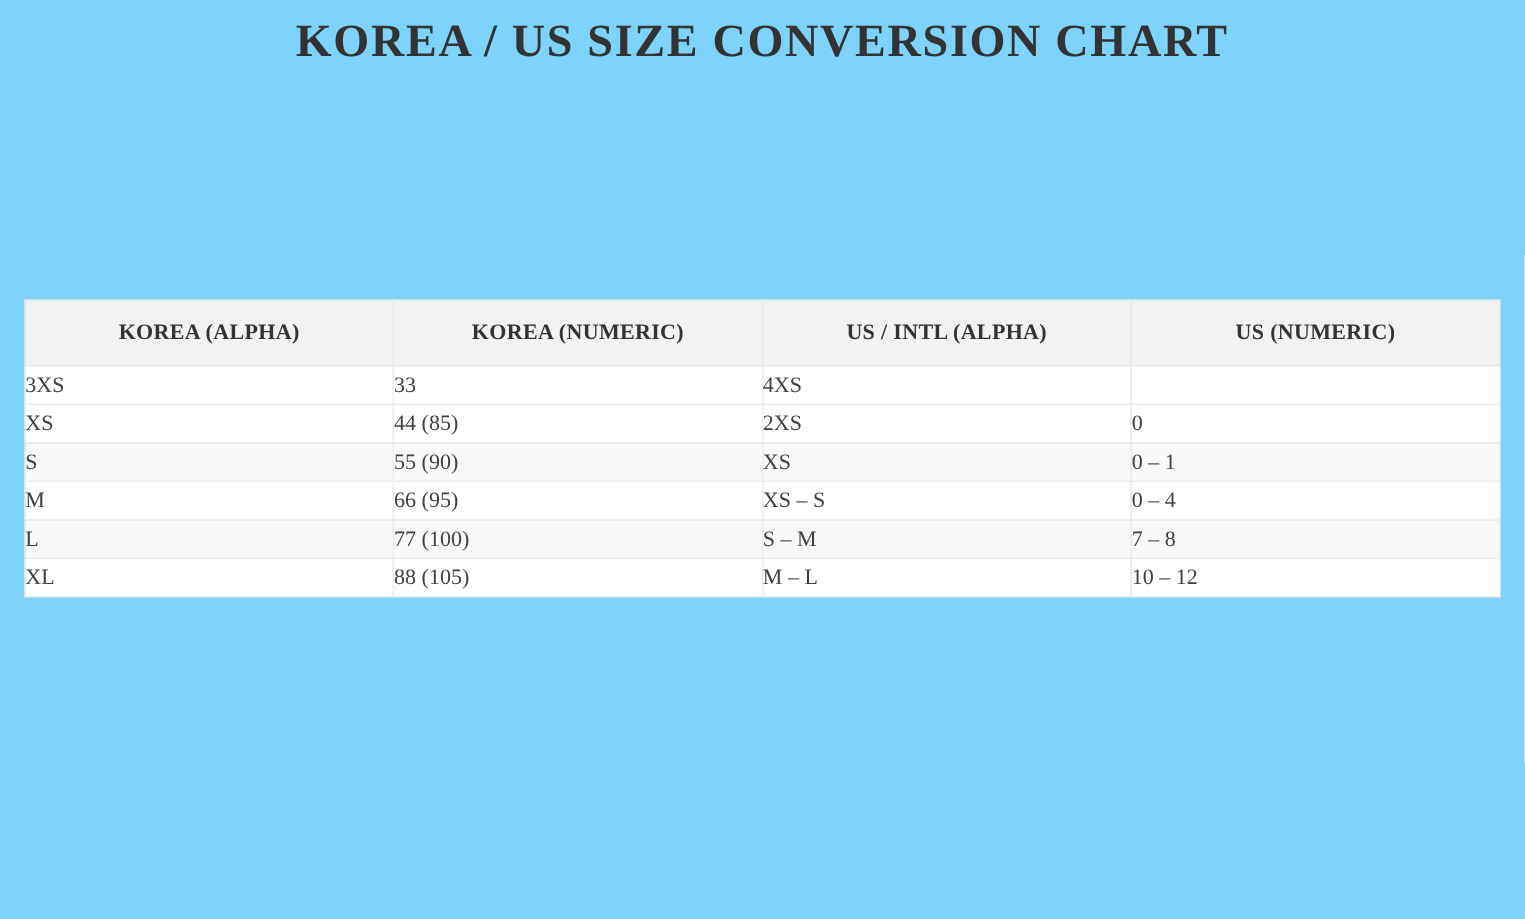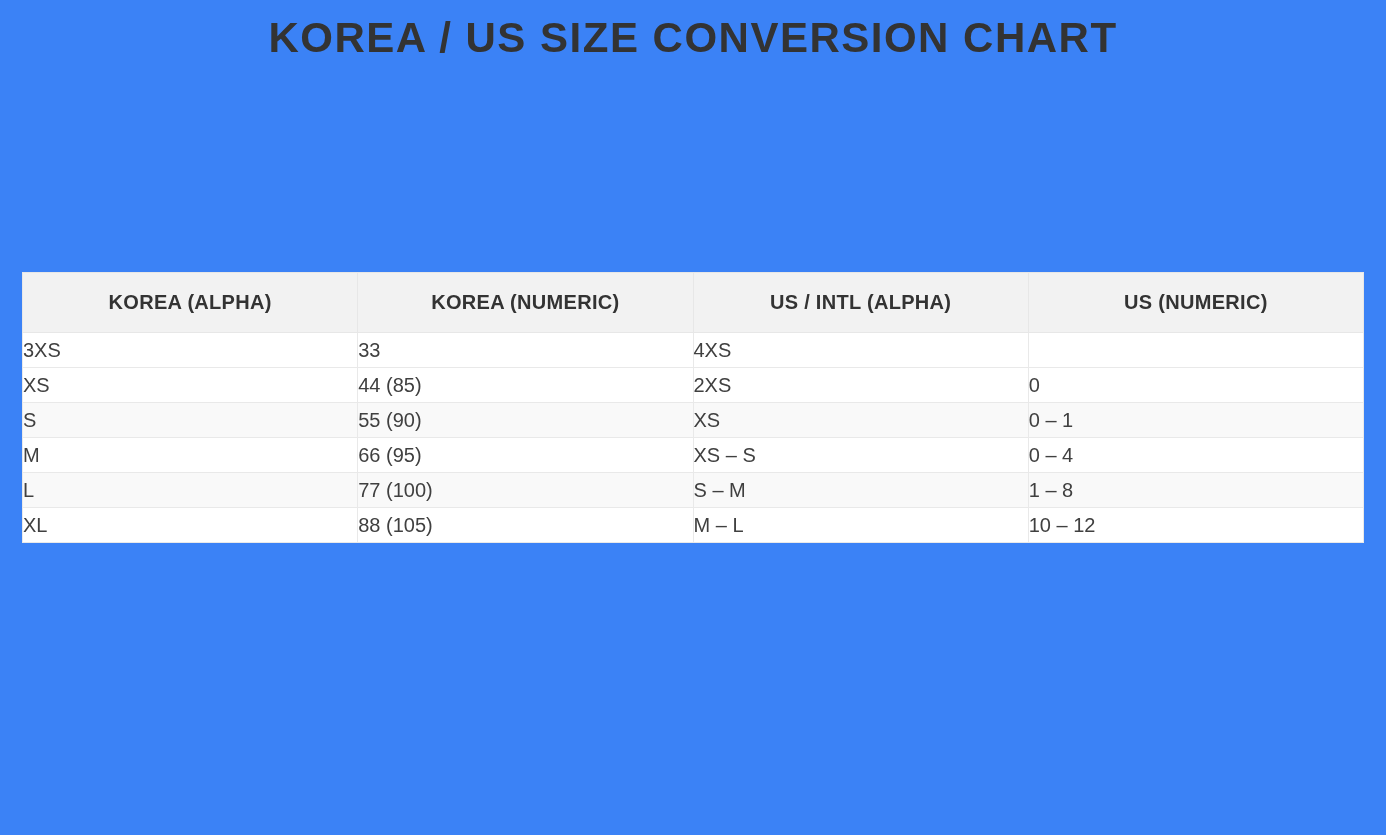--- a/index.html
+++ b/index.html
@@ -4,22 +4,22 @@
 <style>
   html, body {
     margin: 0;
     padding: 0;
     background: #ffffff;
   }
   .page {
     position: relative;
     width: 1386px;
     height: 835px;
-    background: #3b82f6;
-    font-family: Liberation Sans, sans-serif;
+    background: #7dd3fc;
+    font-family: Liberation Serif, serif;
     overflow: hidden;
   }
   .page-title {
     position: absolute;
     top: 14px;
     left: 0;
     width: 100%;
     text-align: center;
     font-size: 42px;
     font-weight: 800;
@@ -102,21 +102,21 @@
           <tr>
             <td>M</td>
             <td>66 (95)</td>
             <td>XS – S</td>
             <td>0 – 4</td>
           </tr>
           <tr class="alt">
             <td>L</td>
             <td>77 (100)</td>
             <td>S – M</td>
-            <td>1 – 8</td>
+            <td>7 – 8</td>
           </tr>
           <tr>
             <td>XL</td>
             <td>88 (105)</td>
             <td>M – L</td>
             <td>10 – 12</td>
           </tr>
         </tbody>
     </table>
   </div>

